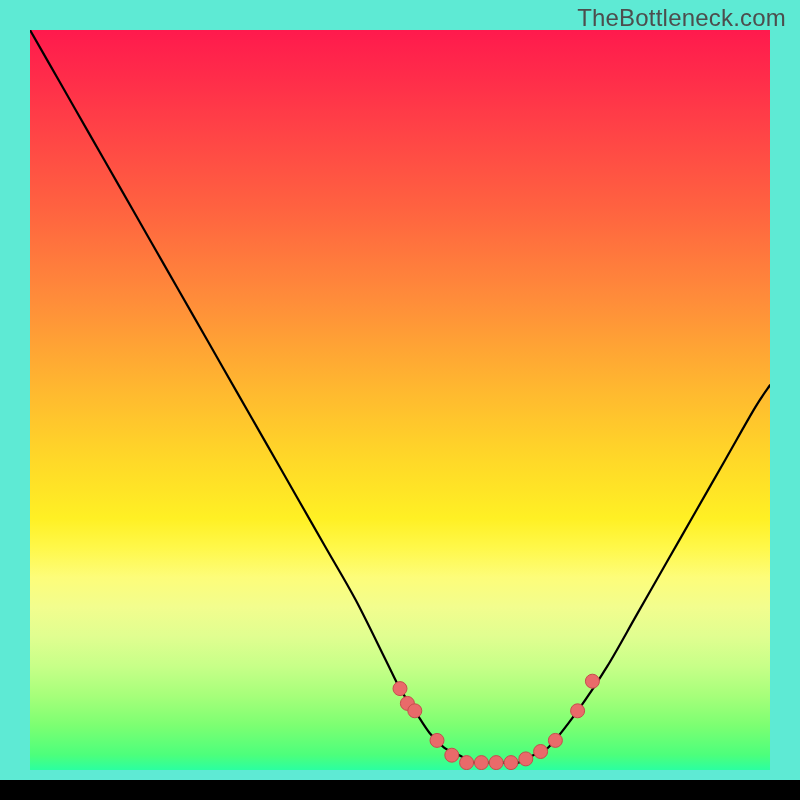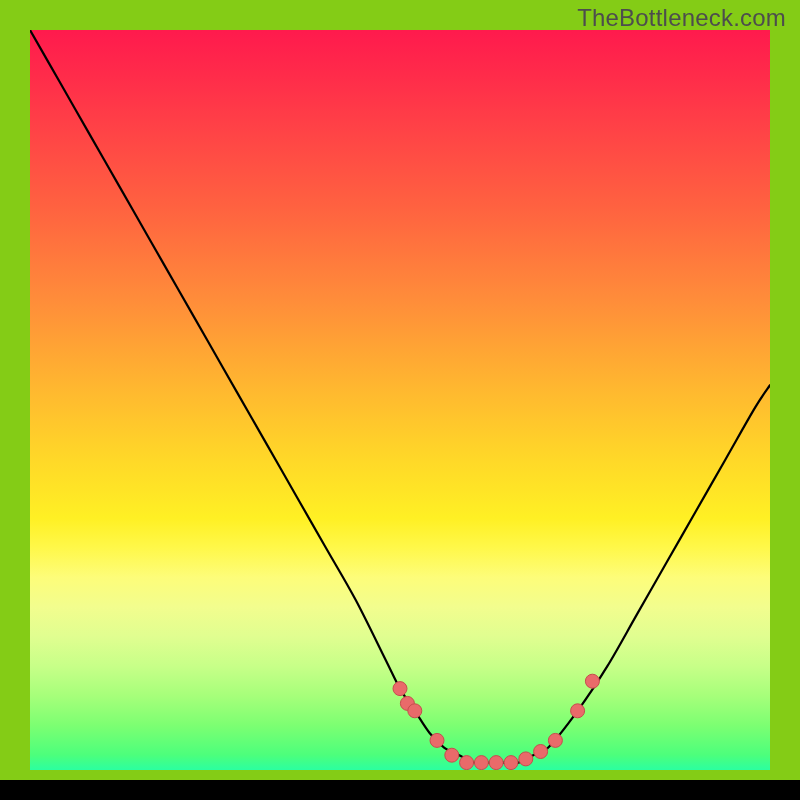--- a/index.html
+++ b/index.html
@@ -8,21 +8,21 @@
     width: 800px;
     height: 800px;
     background: #000;
     overflow: hidden;
     font-family: Arial, Helvetica, sans-serif;
   }
   .stage {
     position: relative;
     width: 800px;
     height: 780px;
-    background: #84cc16;
+    background: #5eead4;
   }
   .attribution {
     position: absolute;
     top: 4px;
     right: 14px;
     color: #4d4d4d;
     font-size: 24px;
     font-weight: 400;
     letter-spacing: 0.2px;
     user-select: none;

